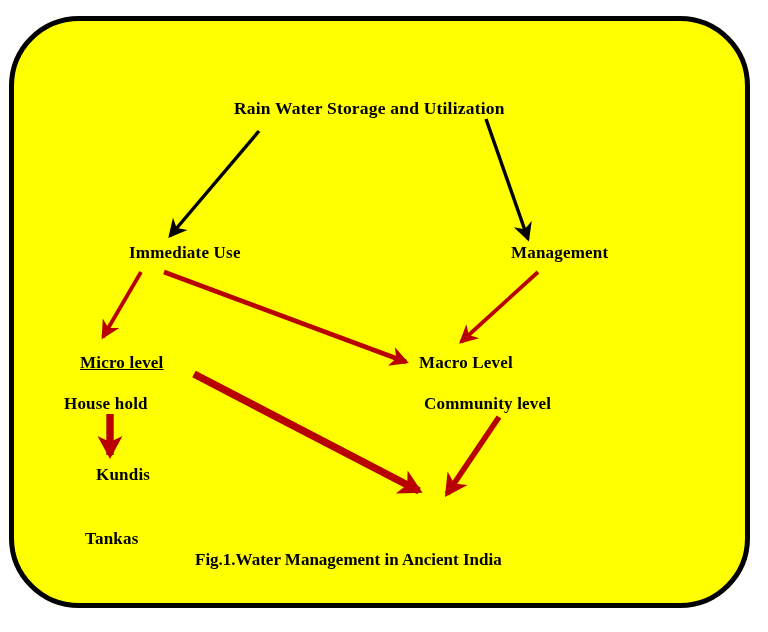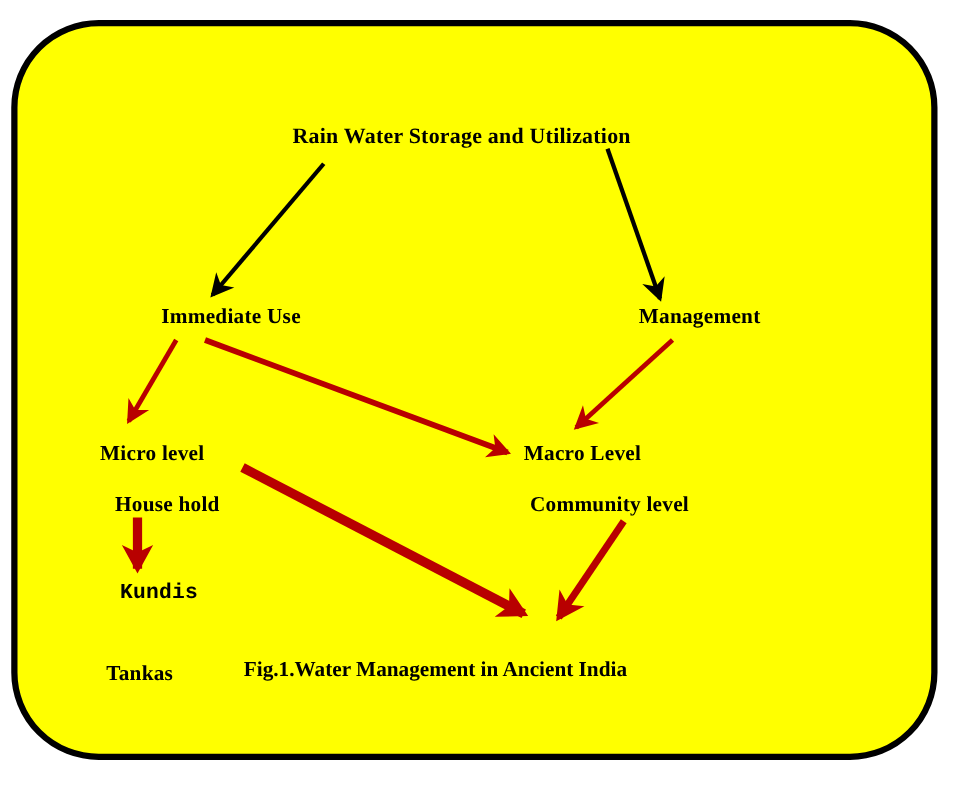--- a/index.html
+++ b/index.html
@@ -53,28 +53,28 @@
     position: absolute;
     color: #000000;
     font-weight: bold;
     font-size: 17px;
     white-space: nowrap;
   }
   
   .n-root      { left: 234px; top: 98px; }
   .n-immediate { left: 101px; top: 243px; margin-left: 28px; }
   .n-reenforce { left: 511px; top: 243px; }
-  .n-micro     { left: 80px;  top: 353px; }
-  .n-household { left: 92px;  top: 394px; text-align: center; }
+  .n-micro     { left: 80px;  top: 353px; text-decoration: underline; }
+  .n-household { left: 64px;  top: 394px; text-align: center; }
   .n-macro     { left: 419px; top: 353px; }
   .n-community { left: 424px; top: 394px; text-align: right; }
-  .n-kundis    { left: 96px;  top: 465px; font-family: Liberation Mono, monospace; }
+  .n-kundis    { left: 96px;  top: 465px; }
   .n-tankas    { left: 85px;  top: 505px; margin-top: 24px; }
   .n-talabs    { left: 418px; top: 505px; }
-  .c-fig       { left: 195px; top: 526px; }
+  .c-fig       { left: 195px; top: 550px; }
 </style>
 </head>
 <body>
 
 <div id="stage">
 
   <div id="panel"></div>
 
   <svg id="edges" viewBox="0 0 768 632" width="768" height="632" xmlns="http://www.w3.org/2000/svg">
     <defs>

